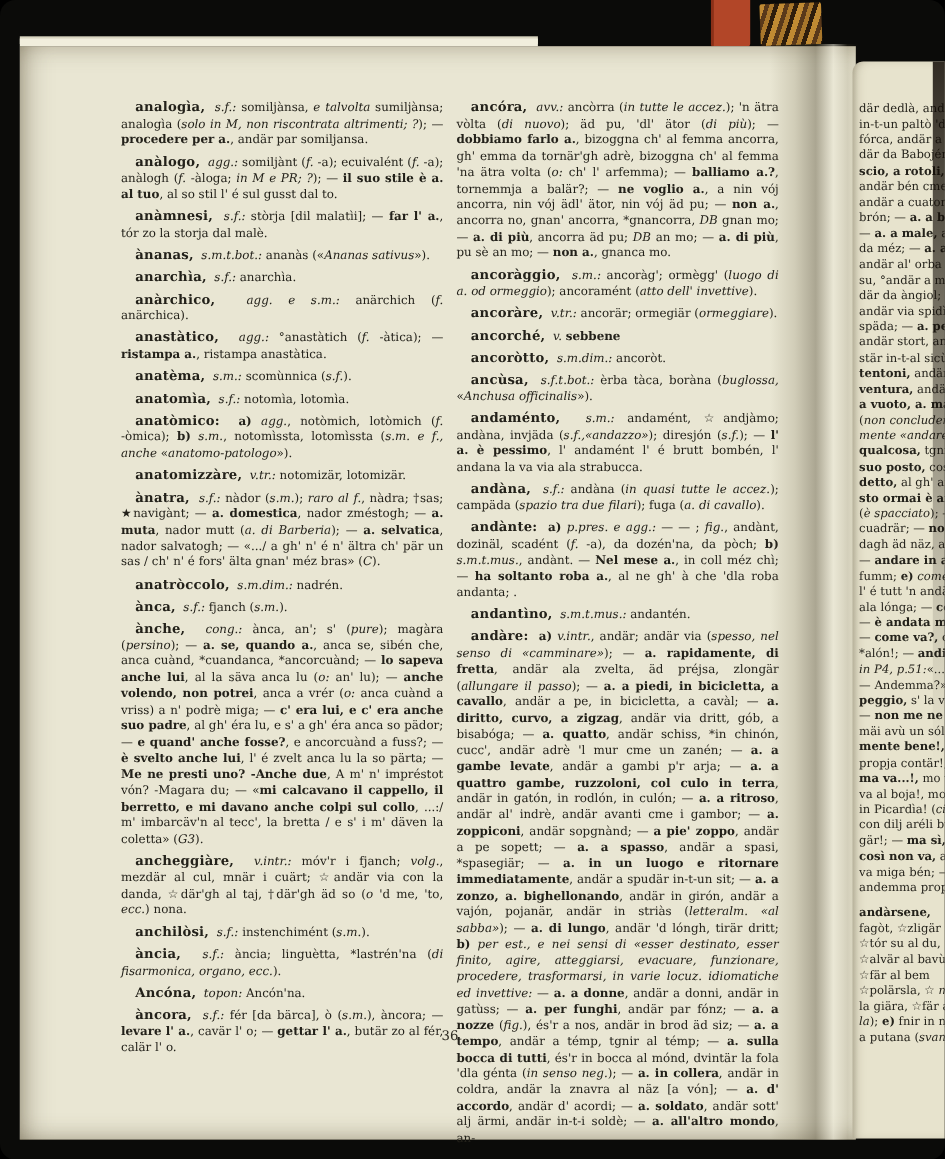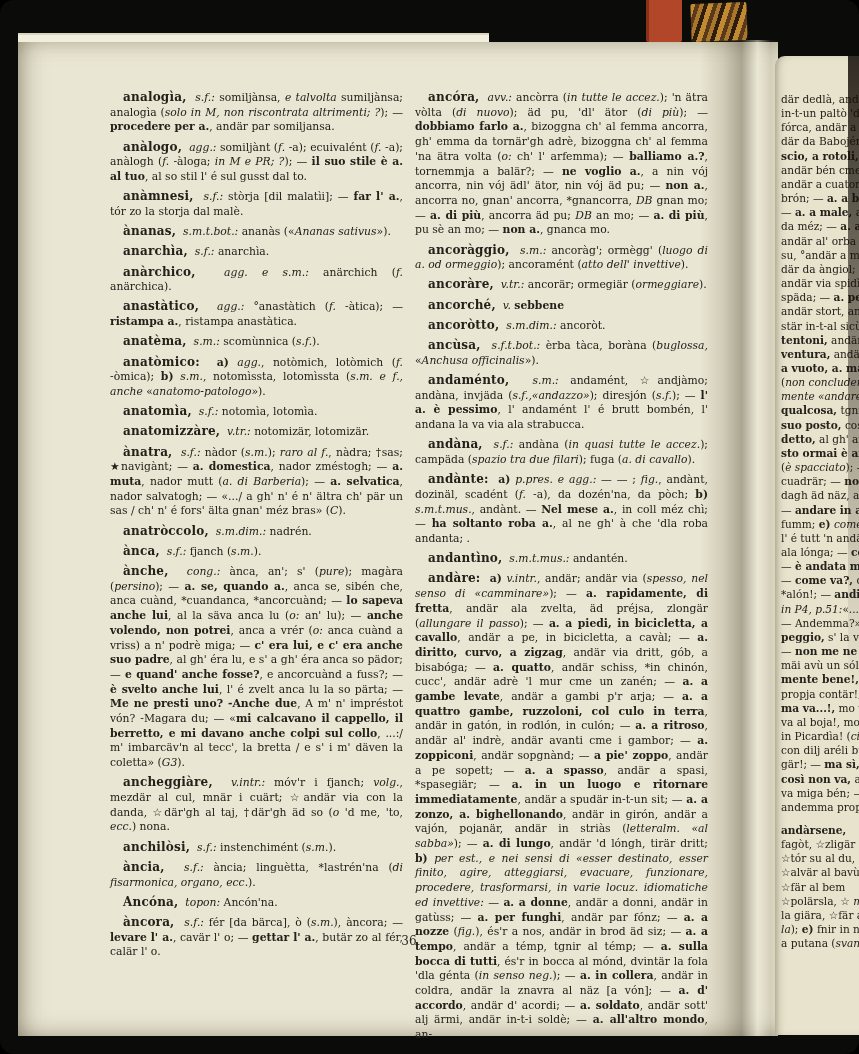--- a/index.html
+++ b/index.html
@@ -53,22 +53,22 @@
   <div class="left-page">
     <div class="col col-a" id="col-left">
         <p class="entry"><b class="hw">analogìa,</b>&nbsp; <i>s.f.:</i> somiljànsa, <i>e talvolta</i> sumiljànsa; analogìa (<i>solo in M, non riscontrata altrimenti; ?</i>); — <b>procedere per a.</b>, andär par somiljansa.</p>
         <p class="entry"><b class="hw">anàlogo,</b>&nbsp; <i>agg.:</i> somiljànt (<i>f.</i> -a); ecuivalént (<i>f.</i> -a); anàlogh (<i>f.</i> -àloga; <i>in M e PR; ?</i>); — <b>il suo stile è a. al tuo</b>, al so stil l' é sul gusst dal to.</p>
         <p class="entry"><b class="hw">anàmnesi,</b>&nbsp; <i>s.f.:</i> stòrja [dil malatìi]; — <b>far l' a.</b>, tór zo la storja dal malè.</p>
         <p class="entry"><b class="hw">ànanas,</b>&nbsp; <i>s.m.t.bot.:</i> ananàs («<i>Ananas sativus</i>»).</p>
         <p class="entry"><b class="hw">anarchìa,</b>&nbsp; <i>s.f.:</i> anarchìa.</p>
         <p class="entry"><b class="hw">anàrchico,</b>&nbsp; <i>agg. e s.m.:</i> anärchich (<i>f.</i> anärchica).</p>
         <p class="entry"><b class="hw">anastàtico,</b>&nbsp; <i>agg.:</i> °anastàtich (<i>f.</i> -àtica); — <b>ristampa a.</b>, ristampa anastàtica.</p>
         <p class="entry"><b class="hw">anatèma,</b>&nbsp; <i>s.m.:</i> scomùnnica (<i>s.f.</i>).</p>
+        <p class="entry"><b class="hw">anatomìa,</b>&nbsp; <i>s.f.:</i> notomìa, lotomìa.</p>
         <p class="entry"><b class="hw">anatòmico:</b>&nbsp; <b>a)</b> <i>agg.</i>, notòmich, lotòmich (<i>f.</i> -òmica); <b>b)</b> <i>s.m.</i>, notomìssta, lotomìssta (<i>s.m. e f., anche</i> «<i>anatomo-patologo</i>»).</p>
-        <p class="entry"><b class="hw">anatomìa,</b>&nbsp; <i>s.f.:</i> notomìa, lotomìa.</p>
         <p class="entry"><b class="hw">anatomizzàre,</b>&nbsp; <i>v.tr.:</i> notomizär, lotomizär.</p>
         <p class="entry"><b class="hw">ànatra,</b>&nbsp; <i>s.f.:</i> nàdor (<i>s.m.</i>); <i>raro al f.</i>, nàdra; †sas; ★navigànt; — <b>a. domestica</b>, nador zméstogh; — <b>a. muta</b>, nador mutt (<i>a. di Barberia</i>); — <b>a. selvatica</b>, nador salvatogh; — «.../ a gh' n' é n' ältra ch' pär un sas / ch' n' é fors' älta gnan' méz bras» (<i>C</i>).</p>
         <p class="entry"><b class="hw">anatròccolo,</b>&nbsp; <i>s.m.dim.:</i> nadrén.</p>
         <p class="entry"><b class="hw">ànca,</b>&nbsp; <i>s.f.:</i> fjanch (<i>s.m.</i>).</p>
         <p class="entry"><b class="hw">ànche,</b>&nbsp; <i>cong.:</i> ànca, an'; s' (<i>pure</i>); magàra (<i>persino</i>); — <b>a. se, quando a.</b>, anca se, sibén che, anca cuànd, *cuandanca, *ancorcuànd; — <b>lo sapeva anche lui</b>, al la säva anca lu (<i>o:</i> an' lu); — <b>anche volendo, non potrei</b>, anca a vrér (<i>o:</i> anca cuànd a vriss) a n' podrè miga; — <b>c' era lui, e c' era anche suo padre</b>, al gh' éra lu, e s' a gh' éra anca so pädor; — <b>e quand' anche fosse?</b>, e ancorcuànd a fuss?; — <b>è svelto anche lui</b>, l' é zvelt anca lu la so pärta; — <b>Me ne presti uno? -Anche due</b>, A m' n' impréstot vón? -Magara du; — «<b>mi calcavano il cappello, il berretto, e mi davano anche colpi sul collo</b>, ...:/ m' imbarcäv'n al tecc', la bretta / e s' i m' däven la coletta» (<i>G3</i>).</p>
         <p class="entry"><b class="hw">ancheggiàre,</b>&nbsp; <i>v.intr.:</i> móv'r i fjanch; <i>volg.</i>, mezdär al cul, mnär i cuärt; ☆andär via con la danda, ☆där'gh al taj, †där'gh äd so (<i>o</i> 'd me, 'to, <i>ecc.</i>) nona.</p>
         <p class="entry"><b class="hw">anchilòsi,</b>&nbsp; <i>s.f.:</i> instenchimént (<i>s.m.</i>).</p>
         <p class="entry"><b class="hw">ància,</b>&nbsp; <i>s.f.:</i> ància; linguètta, *lastrén'na (<i>di fisarmonica, organo, ecc.</i>).</p>
         <p class="entry"><b class="hw">Ancóna,</b>&nbsp; <i>topon:</i> Ancón'na.</p>
         <p class="entry"><b class="hw">àncora,</b>&nbsp; <i>s.f.:</i> fér [da bärca], ò (<i>s.m.</i>), àncora; — <b>levare l' a.</b>, cavär l' o; — <b>gettar l' a.</b>, butär zo al fér, calär l' o.</p>

